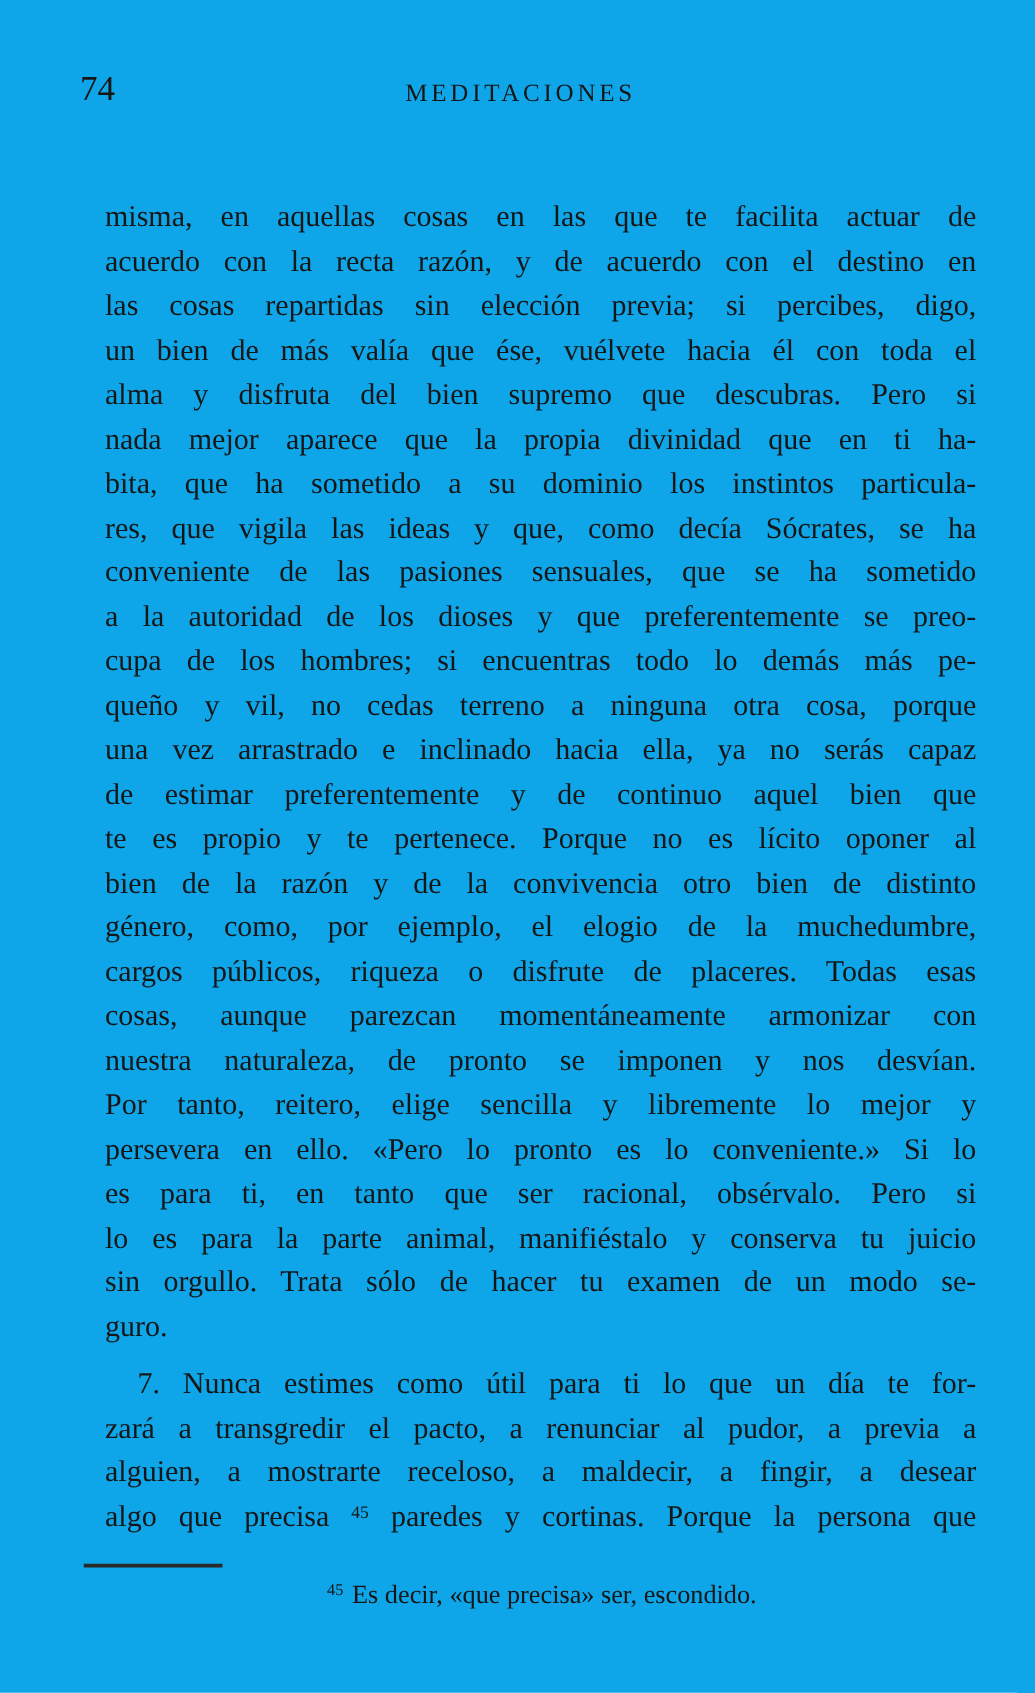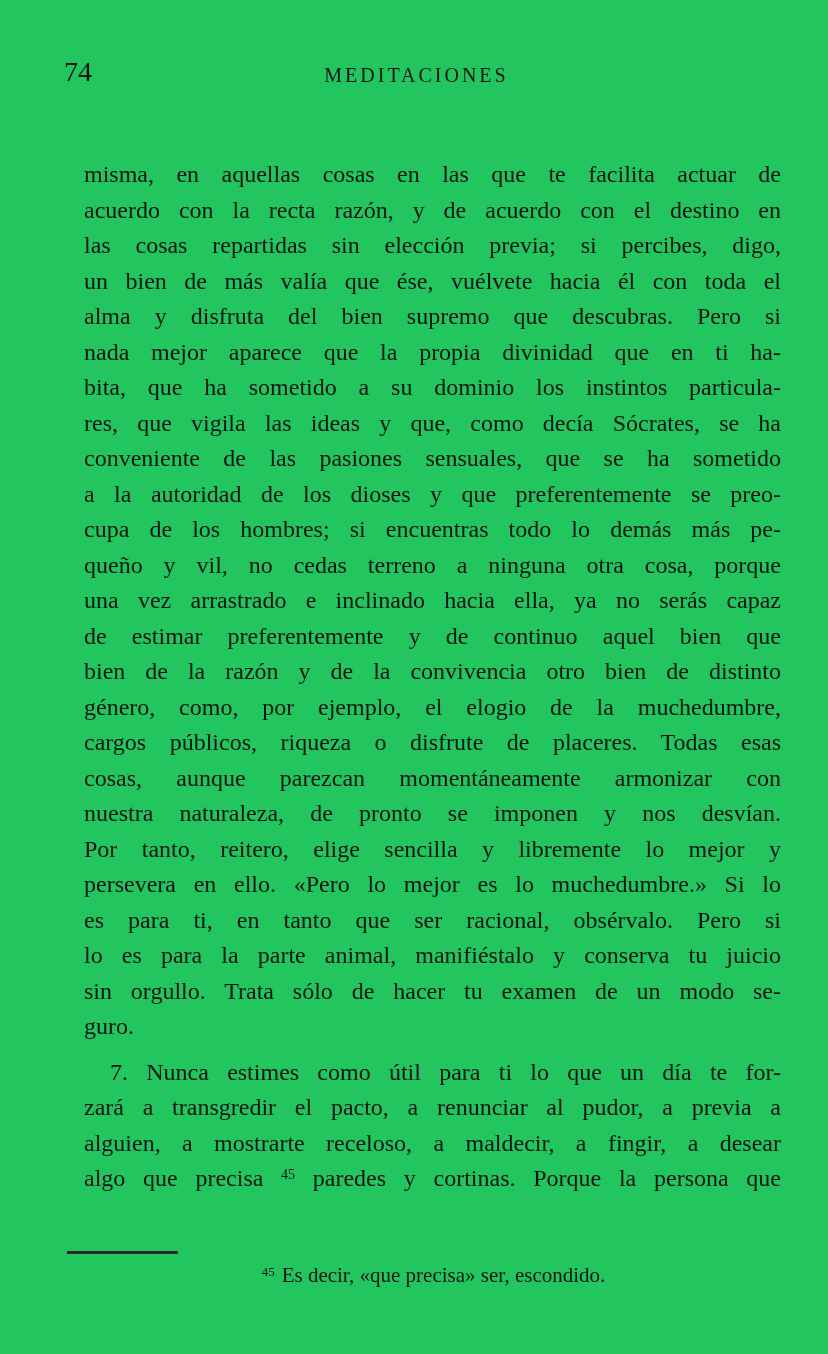--- a/index.html
+++ b/index.html
@@ -1,20 +1,20 @@
 <!DOCTYPE html>
 <html><head>
 <meta charset="utf-8">
 <style>
   html, body { margin: 0; padding: 0; }
   .page {
     position: relative;
     width: 828px;
     height: 1354px;
-    background: #22c55e;
+    background: #0ea5e9;
     color: #161616;
     font-family: "Liberation Serif", "DejaVu Serif", serif;
     overflow: hidden;
   }
   .page-number {
     position: absolute;
     left: 64px;
     top: 56px;
     font-size: 28px;
     line-height: 32px;
@@ -85,27 +85,28 @@
         <div class="bl j">alma y disfruta del bien supremo que descubras. Pero si</div>
         <div class="bl j">nada mejor aparece que la propia divinidad que en ti ha-</div>
         <div class="bl j">bita, que ha sometido a su dominio los instintos particula-</div>
         <div class="bl j">res, que vigila las ideas y que, como decía Sócrates, se ha</div>
         <div class="bl j">conveniente de las pasiones sensuales, que se ha sometido</div>
         <div class="bl j">a la autoridad de los dioses y que preferentemente se preo-</div>
         <div class="bl j">cupa de los hombres; si encuentras todo lo demás más pe-</div>
         <div class="bl j">queño y vil, no cedas terreno a ninguna otra cosa, porque</div>
         <div class="bl j">una vez arrastrado e inclinado hacia ella, ya no serás capaz</div>
         <div class="bl j">de estimar preferentemente y de continuo aquel bien que</div>
+        <div class="bl j">te es propio y te pertenece. Porque no es lícito oponer al</div>
         <div class="bl j">bien de la razón y de la convivencia otro bien de distinto</div>
         <div class="bl j">género, como, por ejemplo, el elogio de la muchedumbre,</div>
         <div class="bl j">cargos públicos, riqueza o disfrute de placeres. Todas esas</div>
         <div class="bl j">cosas, aunque parezcan momentáneamente armonizar con</div>
         <div class="bl j">nuestra naturaleza, de pronto se imponen y nos desvían.</div>
         <div class="bl j">Por tanto, reitero, elige sencilla y libremente lo mejor y</div>
-        <div class="bl j">persevera en ello. «Pero lo mejor es lo muchedumbre.» Si lo</div>
+        <div class="bl j">persevera en ello. «Pero lo pronto es lo conveniente.» Si lo</div>
         <div class="bl j">es para ti, en tanto que ser racional, obsérvalo. Pero si</div>
         <div class="bl j">lo es para la parte animal, manifiéstalo y conserva tu juicio</div>
         <div class="bl j">sin orgullo. Trata sólo de hacer tu examen de un modo se-</div>
         <div class="bl">guro.</div>
       </div>
       <div class="para">
         <div class="bl j indent">7. Nunca estimes como útil para ti lo que un día te for-</div>
         <div class="bl j">zará a transgredir el pacto, a renunciar al pudor, a previa a</div>
         <div class="bl j">alguien, a mostrarte receloso, a maldecir, a fingir, a desear</div>
         <div class="bl j">algo que precisa <sup>45</sup> paredes y cortinas. Porque la persona que</div>

